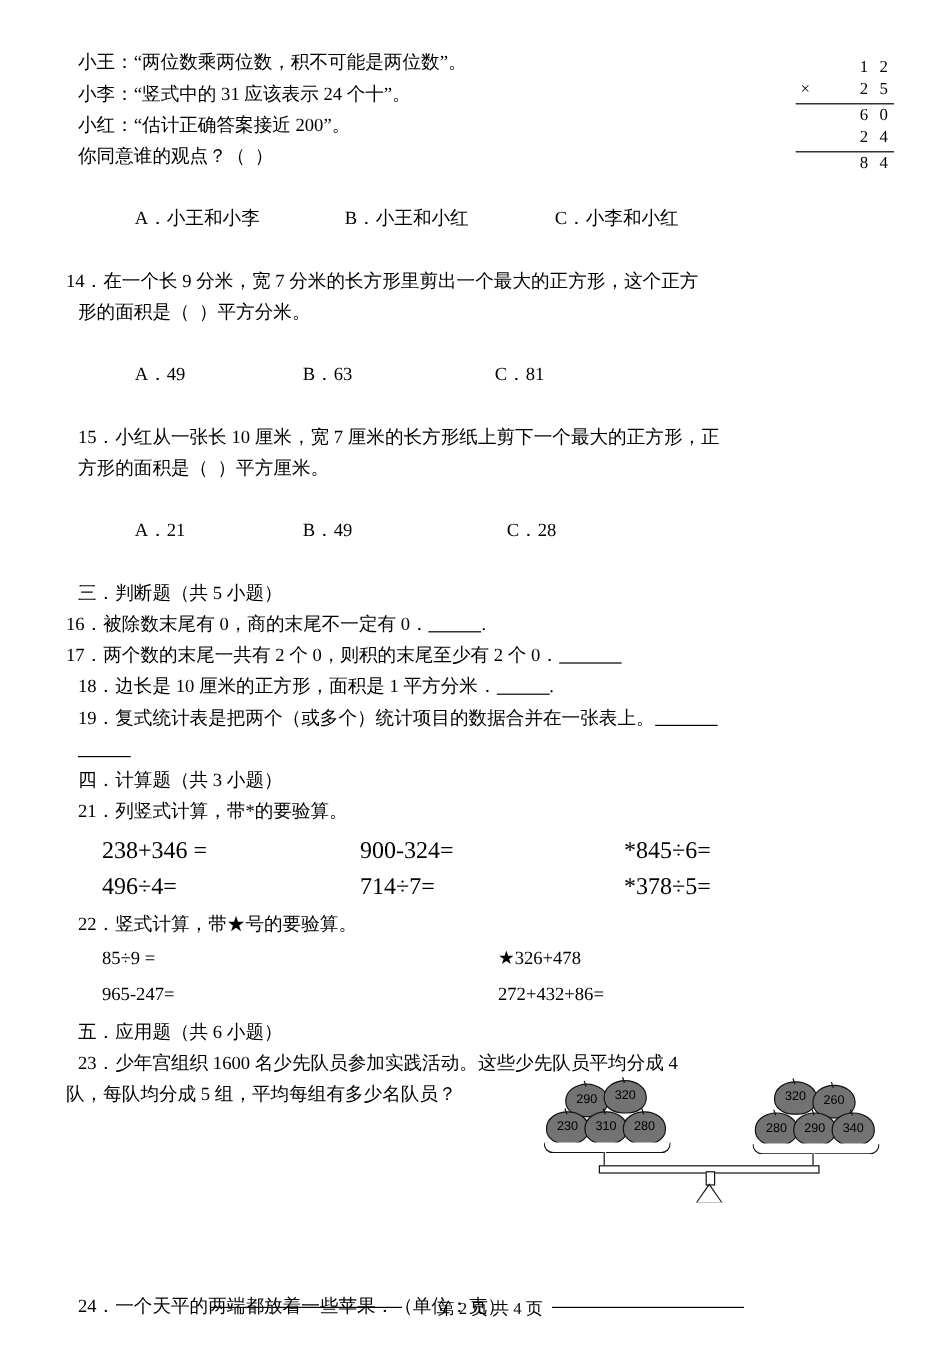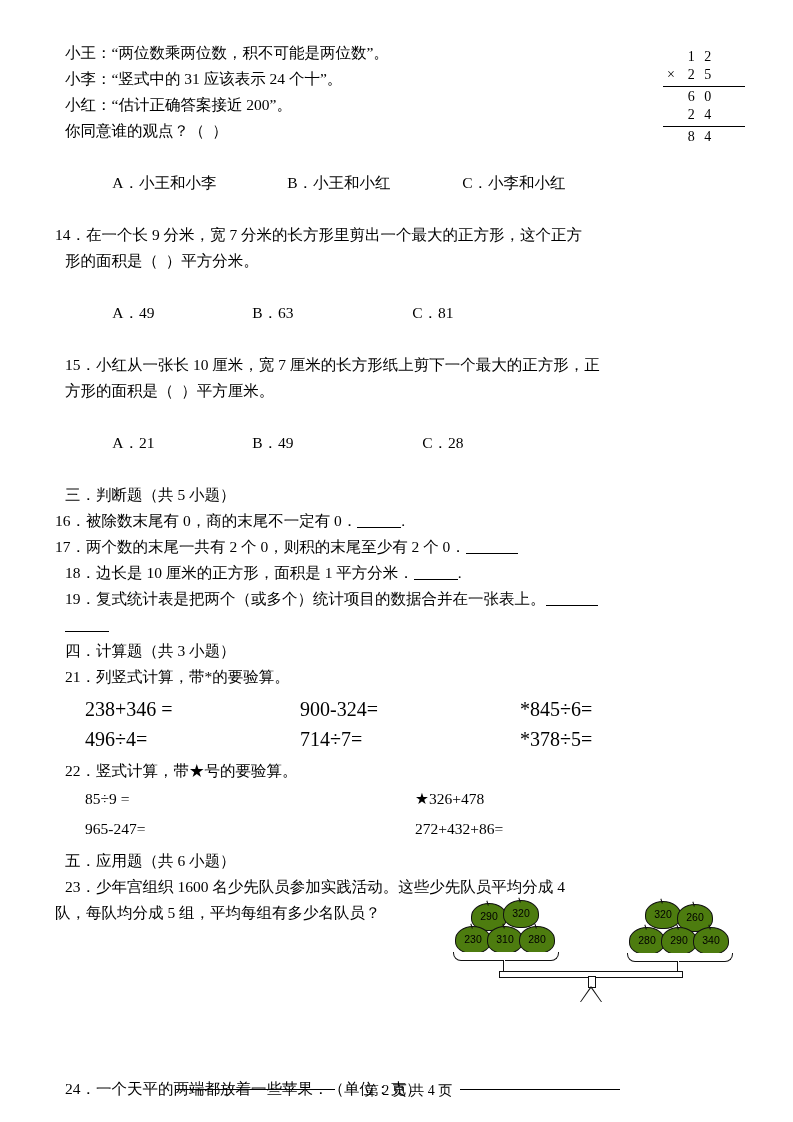--- a/index.html
+++ b/index.html
@@ -45,21 +45,20 @@
     width: 86px;
     font-family: "Liberation Serif", serif;
     font-size: 14px;
     line-height: 18px;
     text-align: right;
   }
   .vmult .row {
     position: relative;
     letter-spacing: 3px;
     padding-right: 2px;
-    text-align: center;
   }
   .vmult .opx {
     position: absolute;
     left: 8px;
     top: 0;
     letter-spacing: 0;
   }
   .vmult .rule {
     border-bottom: 1px solid #000;
     height: 1px;
@@ -107,21 +106,21 @@
     top: 895px;
     width: 290px;
     height: 110px;
   }
   .apple {
     position: absolute;
     width: 34px;
     height: 26px;
     border: 1.2px solid #111;
     border-radius: 50% 50% 45% 45%;
-    background: #4d7c0f;
+    background: #737373;
     font-size: 10.5px;
     line-height: 25px;
     text-align: center;
     font-family: "Liberation Sans", sans-serif;
   }
   .apple::before {
     content: "";
     position: absolute;
     left: 15px;
     top: -4px;

